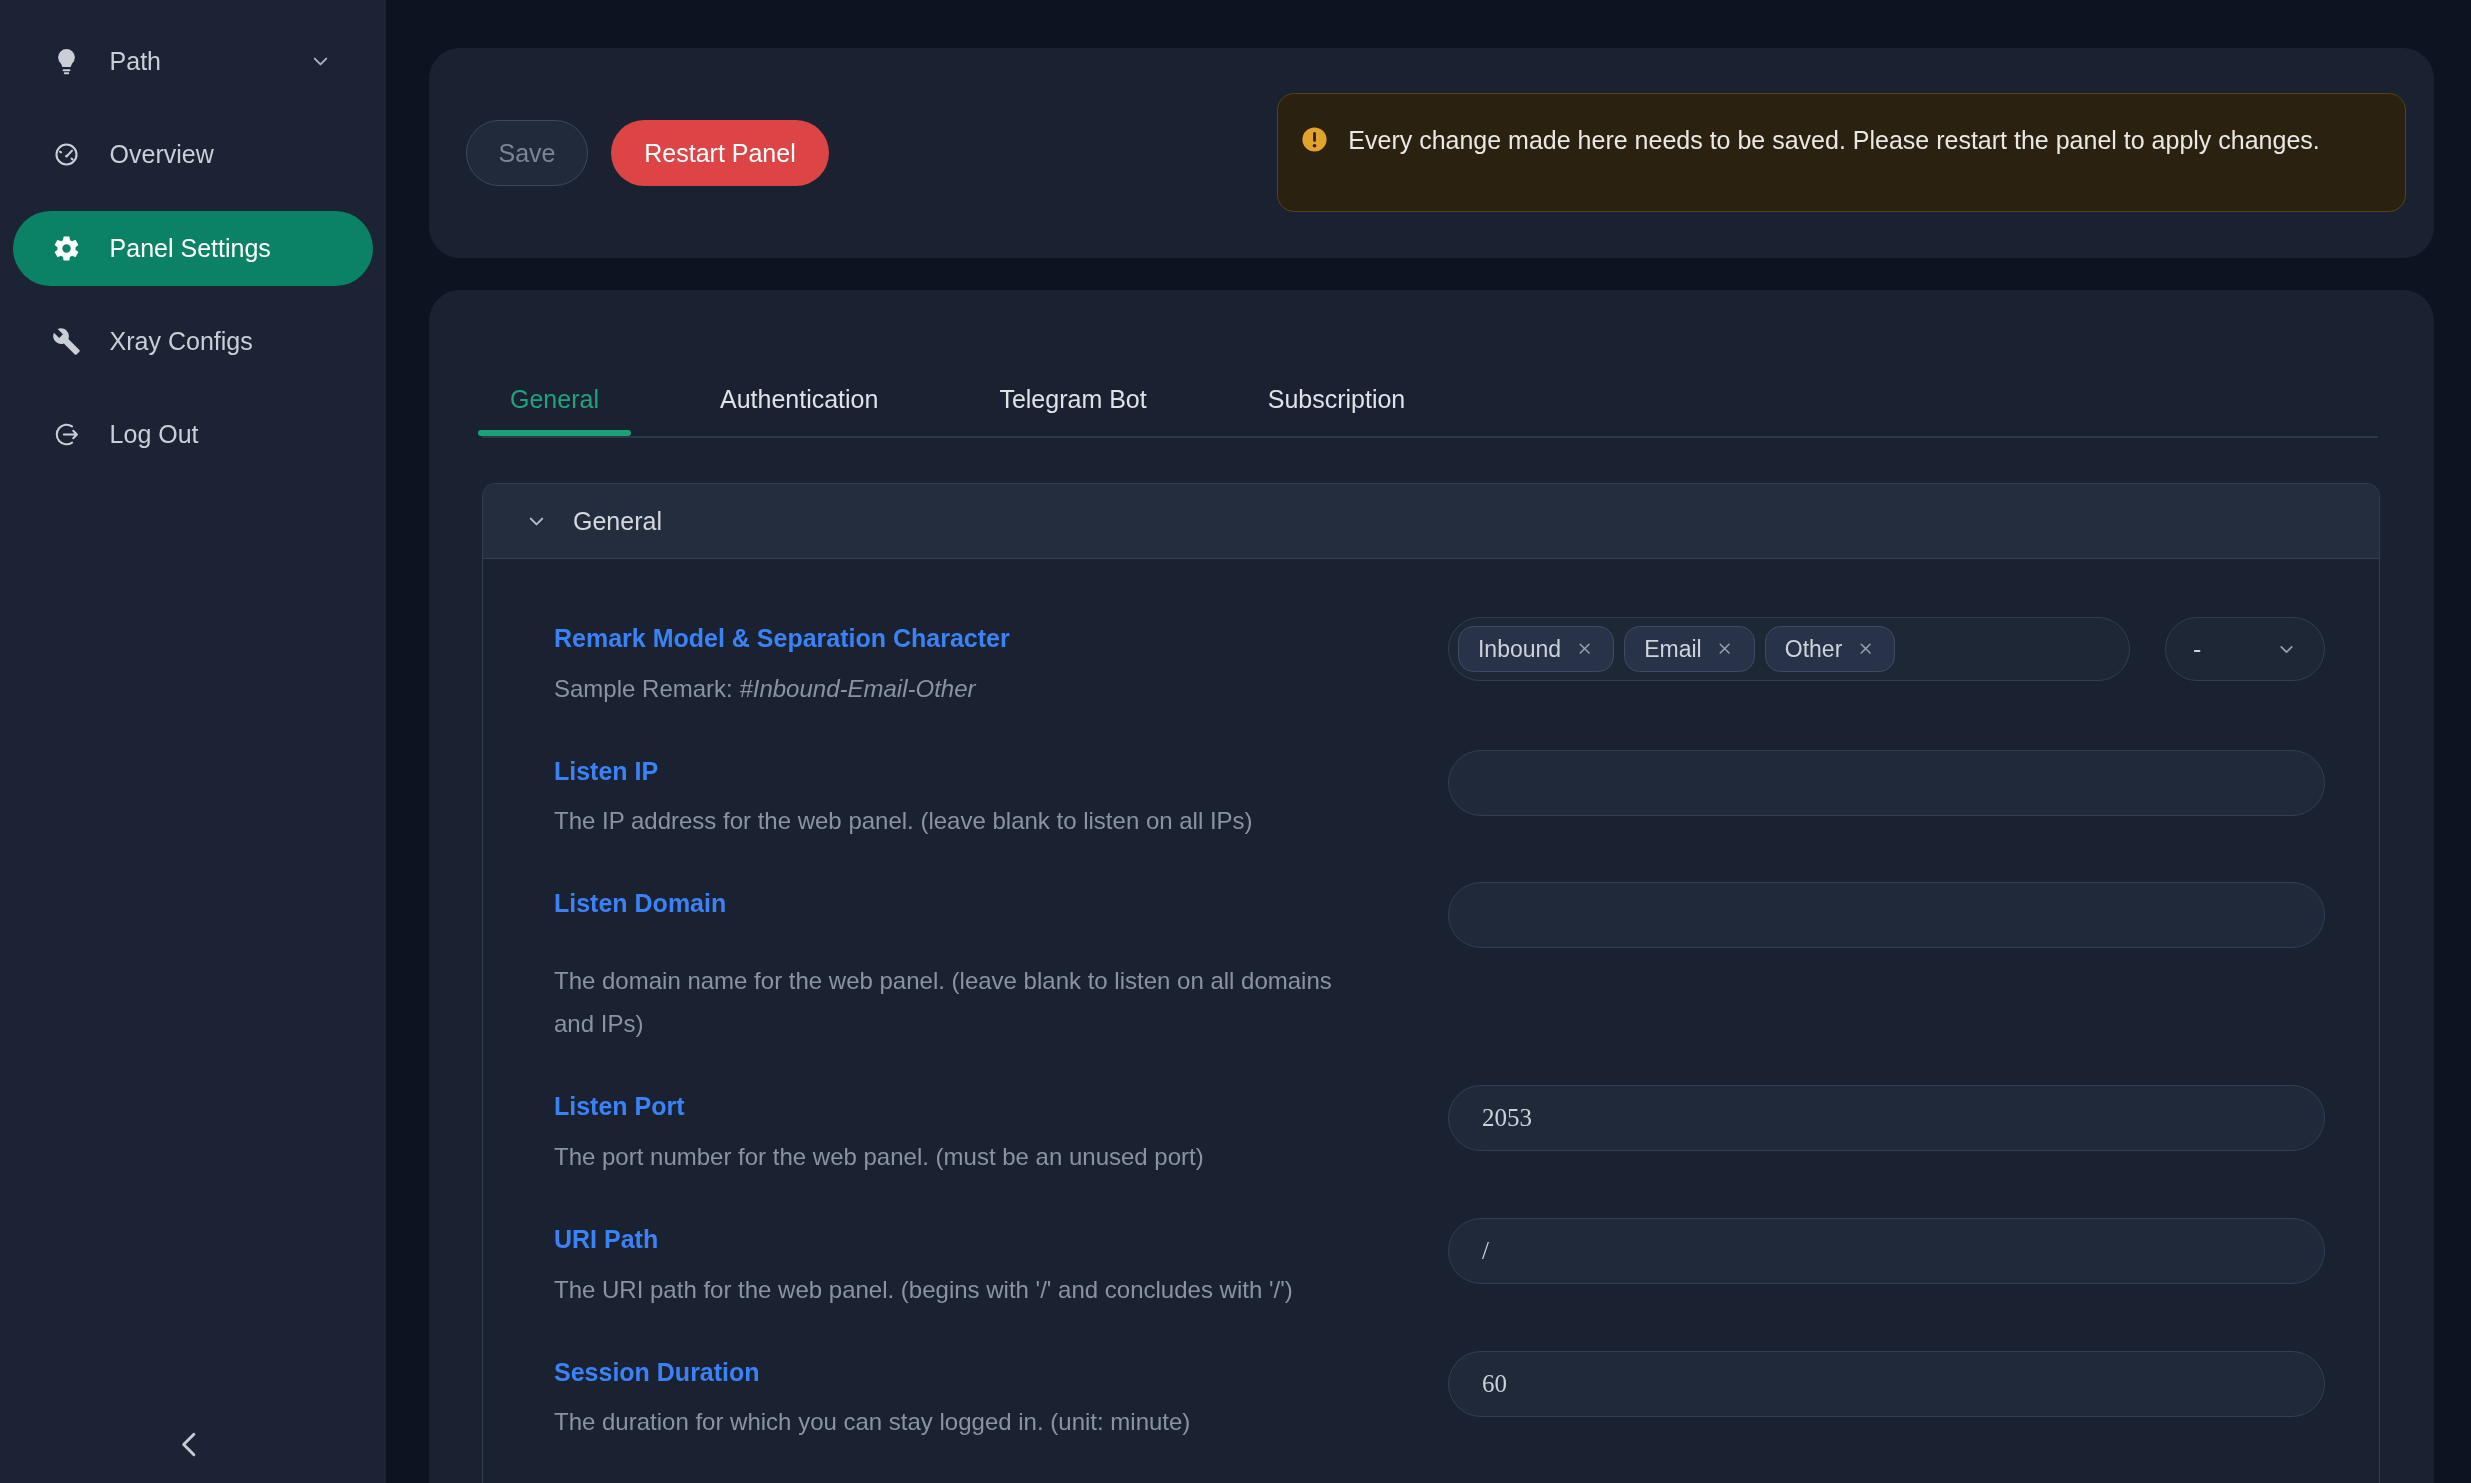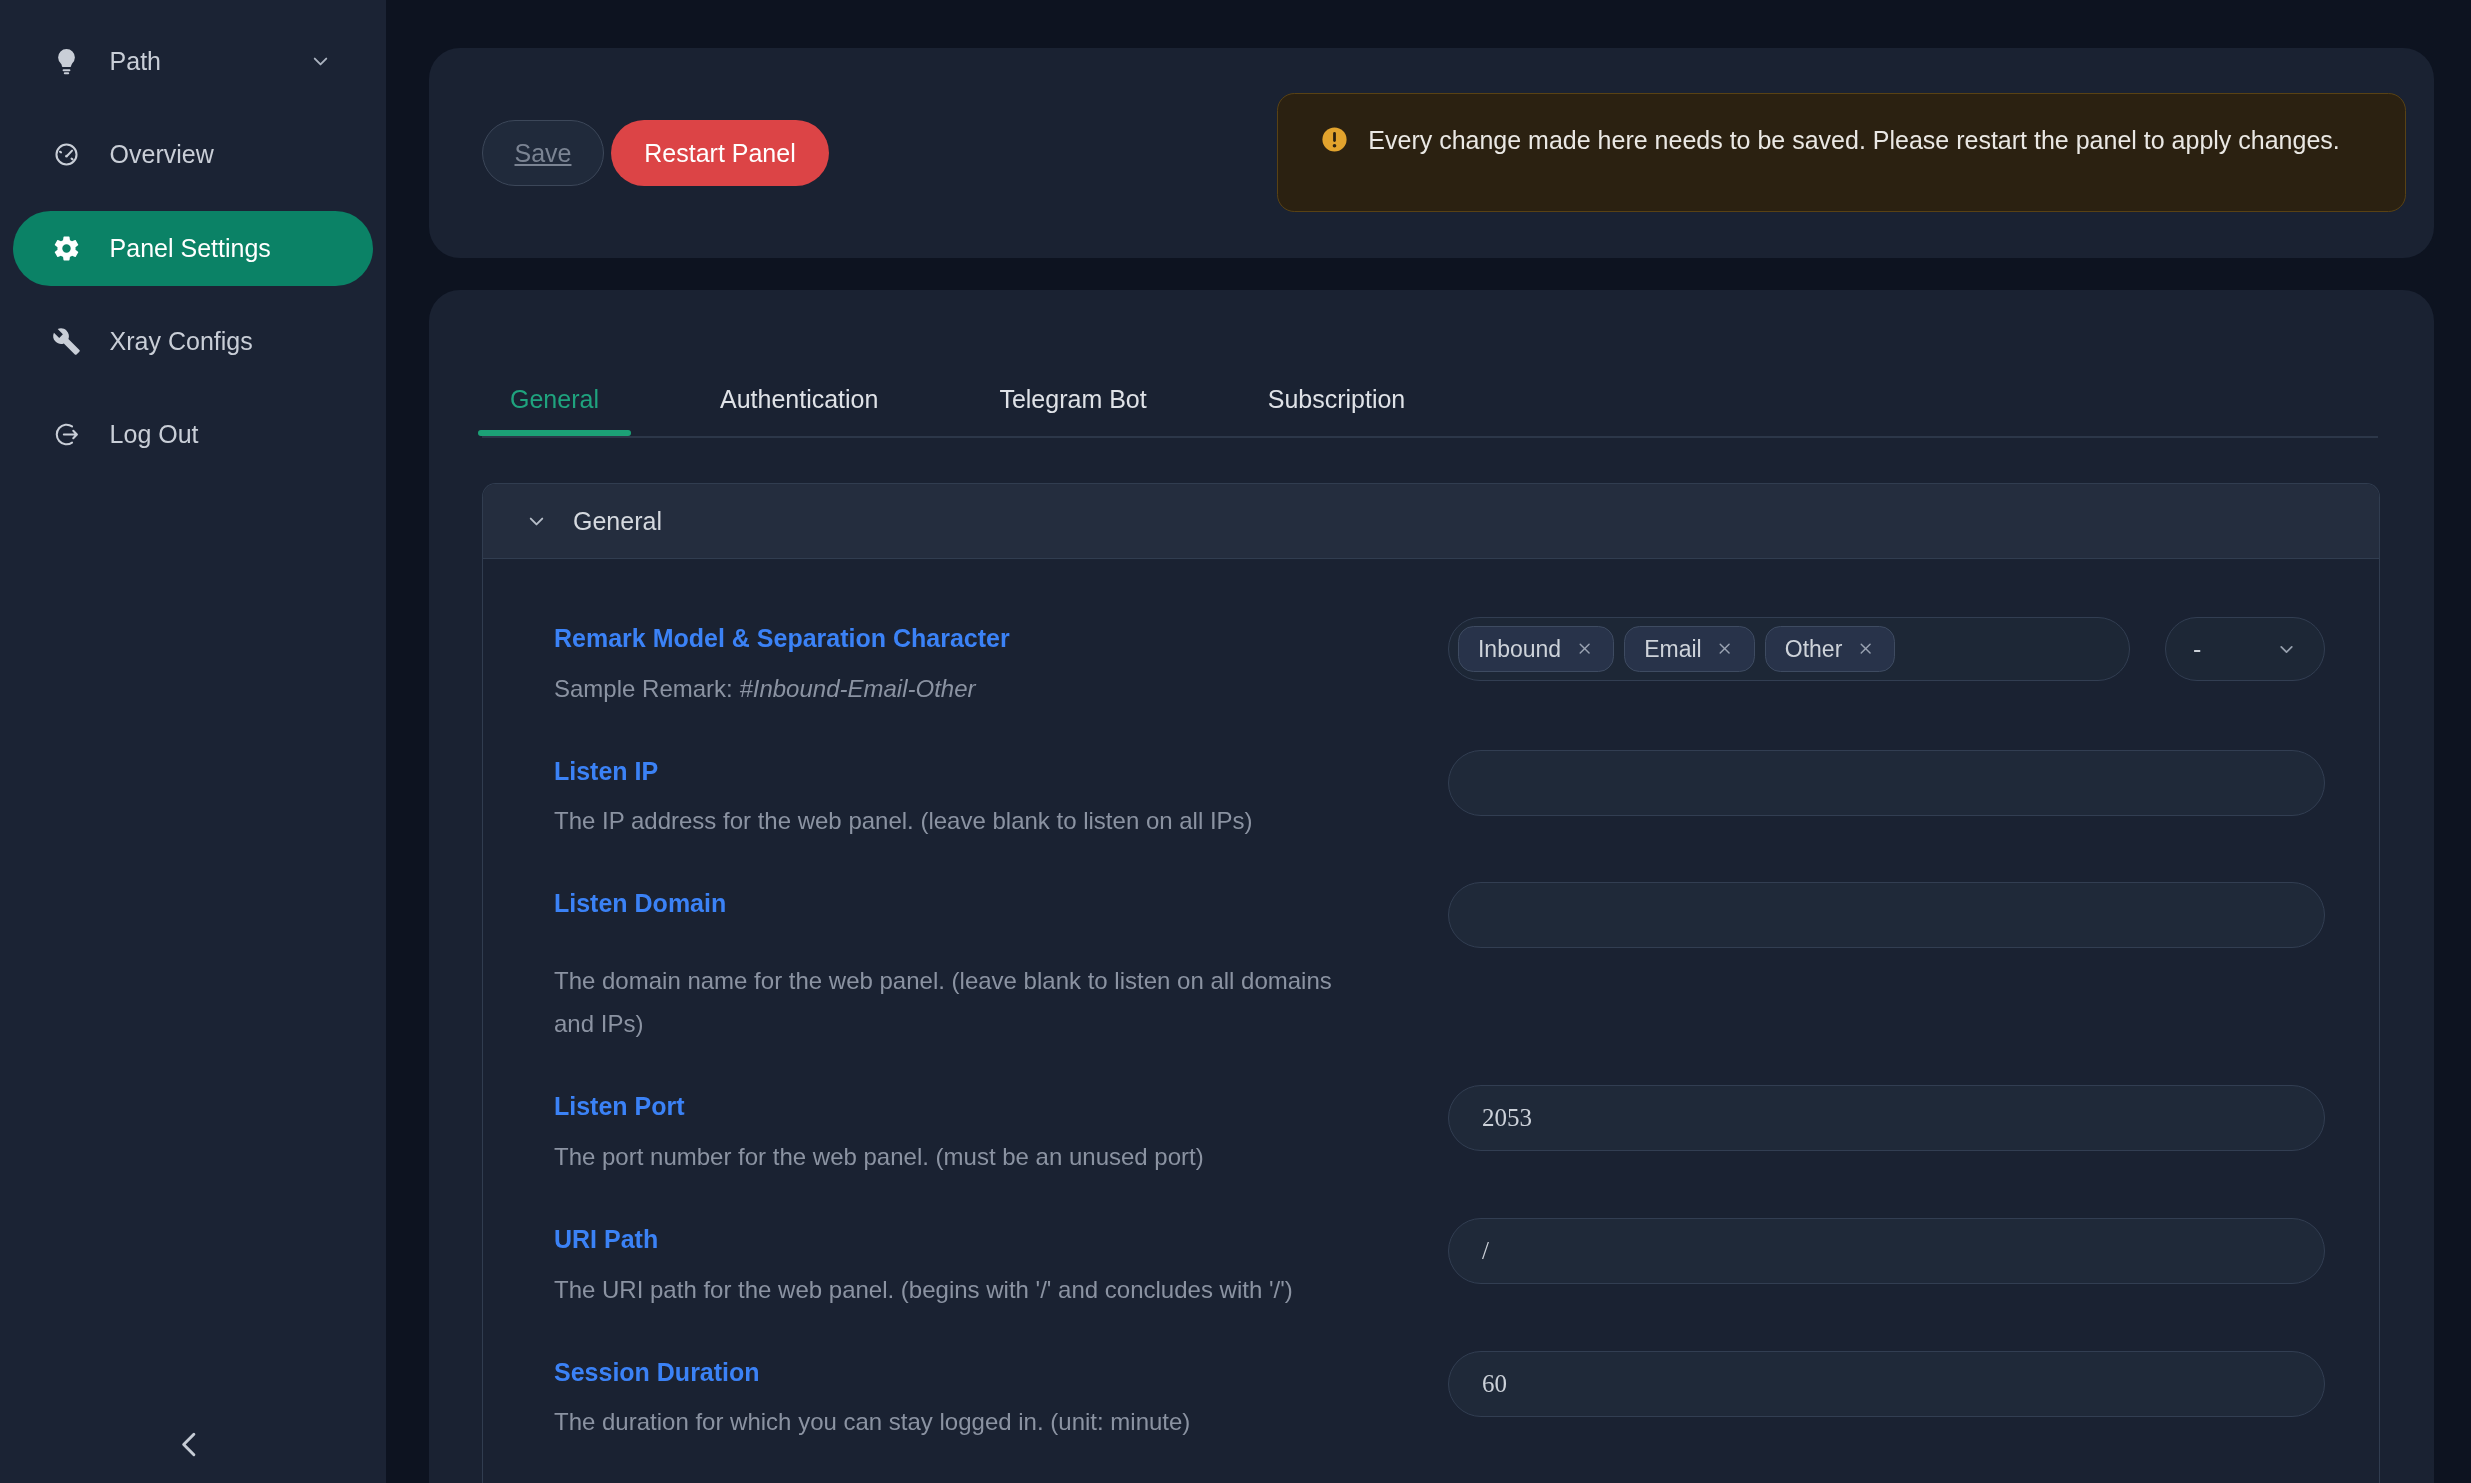--- a/index.html
+++ b/index.html
@@ -44,32 +44,32 @@
   
   .toolbar-card { left: 43px; top: 48px; width: 2005px; height: 210px; }
   .btn {
     position: absolute; top: 72px; height: 66px;
     border-radius: 33px; font-size: 25px;
     font-family: "Liberation Sans", sans-serif;
     display: flex; align-items: center; justify-content: center;
     cursor: pointer;
   }
   .btn-save {
-    left: 53px; width: 122px;
-    background: #202a3b; border: 1.9px solid #3c4759; color: #7b8493; text-decoration: underline;
+    left: 37px; width: 122px;
+    background: #202a3b; border: 1.9px solid #3c4759; color: #7b8493;
   }
   .btn-restart {
     left: 182px; width: 218px;
     background: #dc4446; border: none; color: #ffffff;
   }
   .alert {
     position: absolute; left: 848px; top: 45px; width: 1129px; height: 119px;
     background: #2b2111; border: 1.9px solid #594214; border-radius: 17.4px;
     display: flex; align-items: flex-start;
-    padding: 25px 29px 0 42px; gap: 19.3px;
+    padding: 25px 29px 0 22px; gap: 19.3px;
   }
   .alert-icon { width: 29px; height: 29px; flex: none; margin-top: 5.8px; }
   .alert-icon svg { width: 29px; height: 29px; }
   .alert-text { font-size: 25px; line-height: 42px; color: #eae8e4; max-width: 975px; }
 
   
   .content-card { left: 43px; top: 290px; width: 2005px; height: 1448px; }
   .tabs { position: absolute; left: 49px; top: 78px; display: flex; gap: 57px; }
   .tab {
     position: relative; height: 62px; line-height: 62px;

